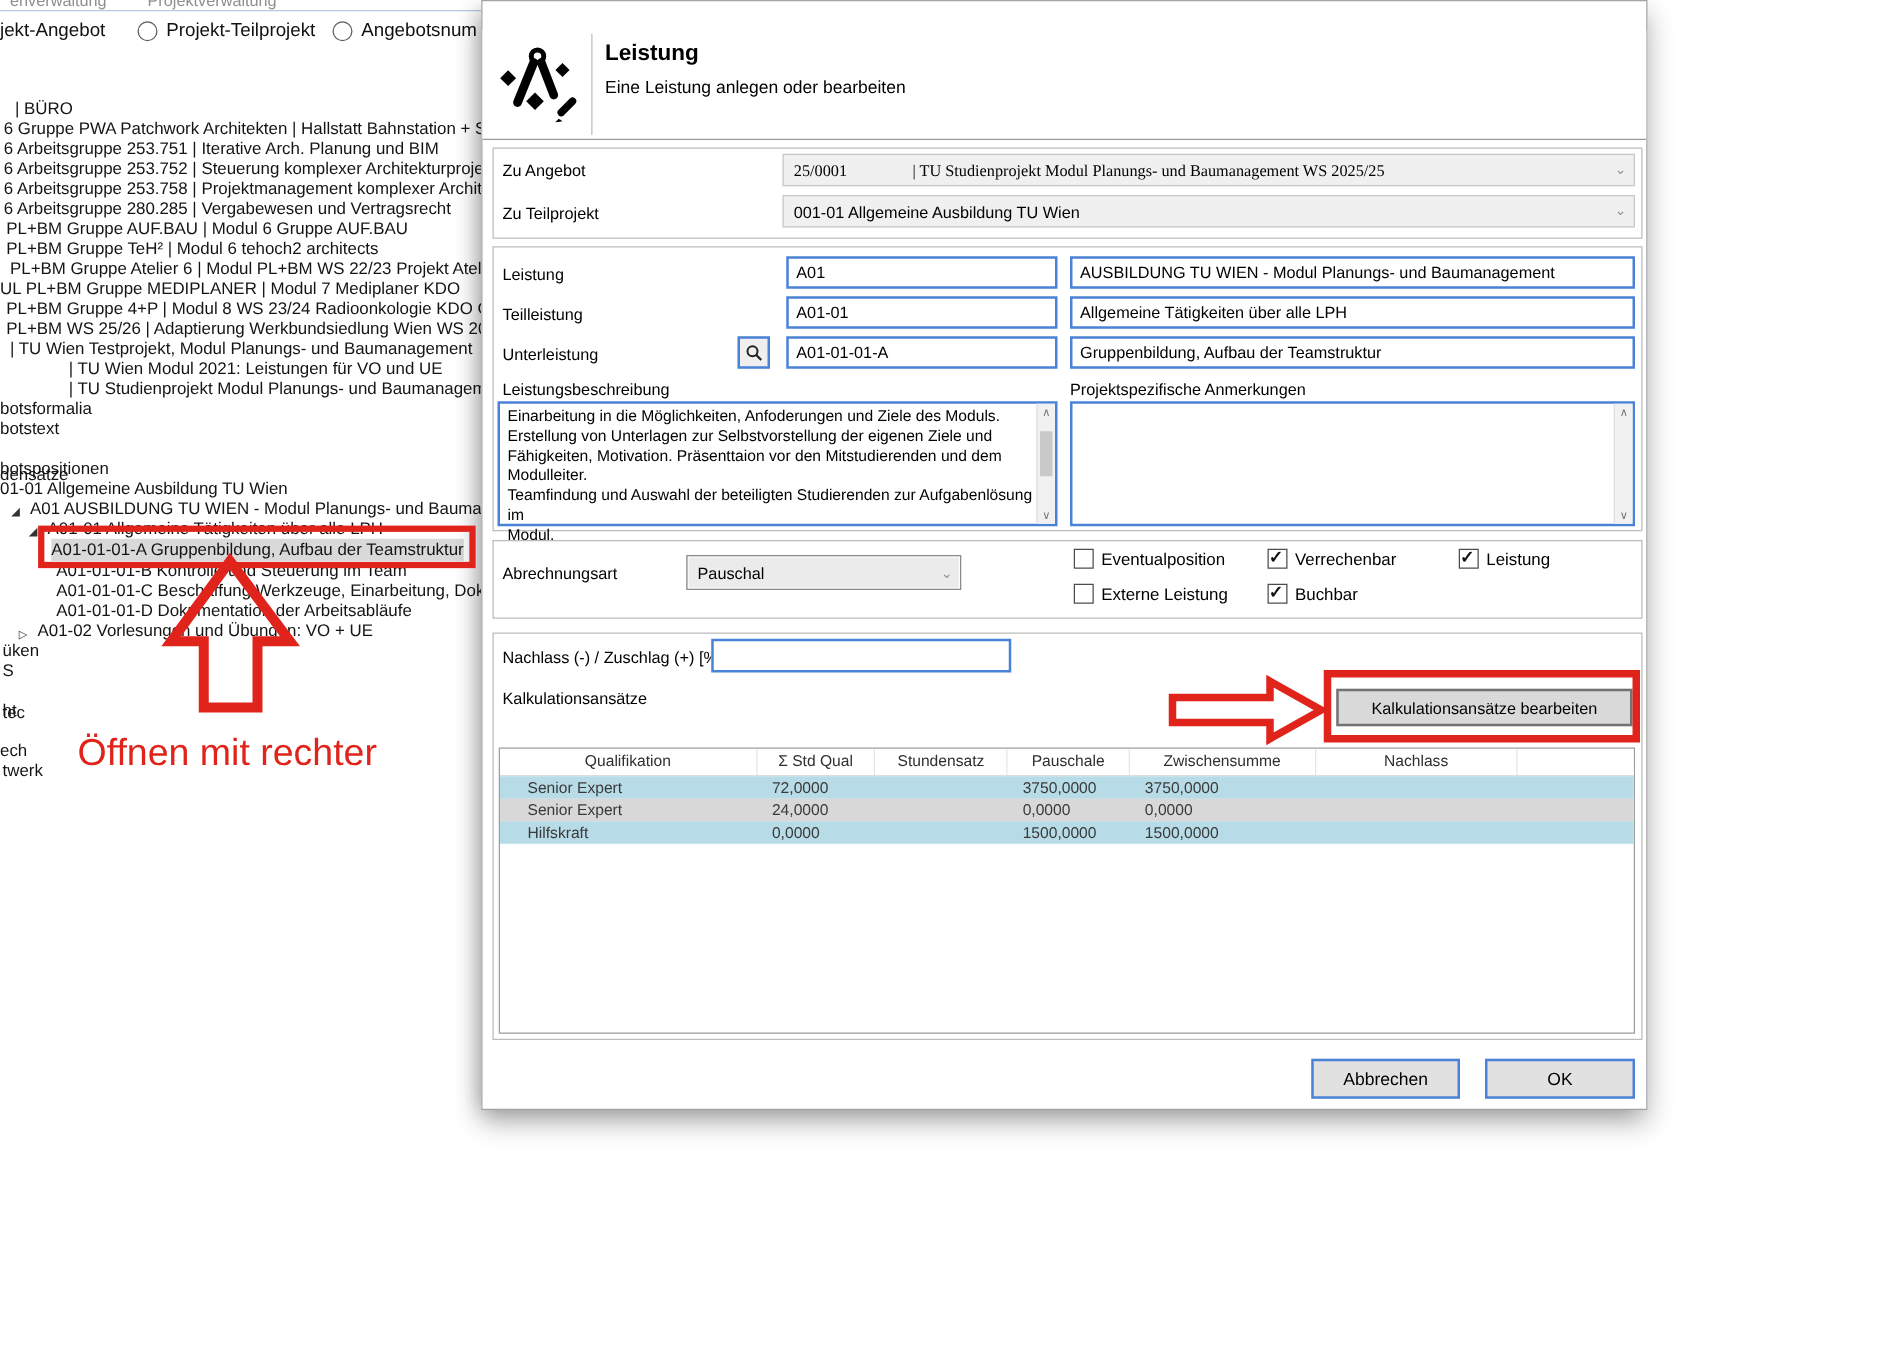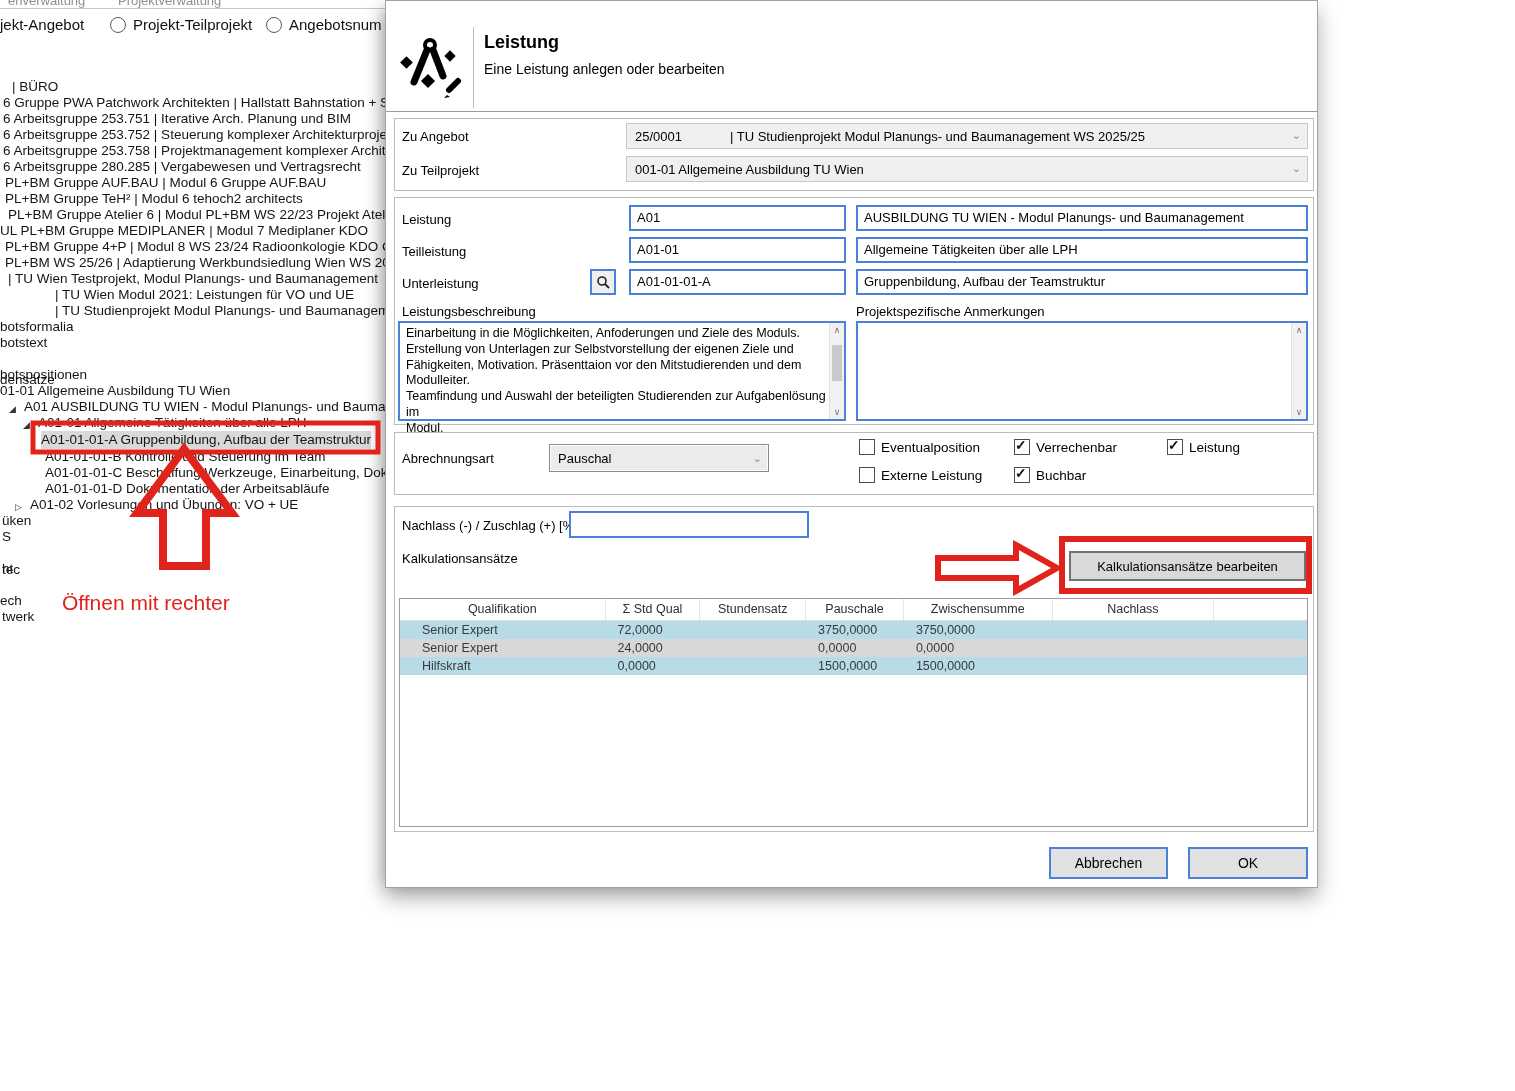--- a/index.html
+++ b/index.html
@@ -10,21 +10,21 @@
   .tab-frag{position:absolute;top:-7px;font-size:13px;color:#8f8f8f;white-space:nowrap;}
   #tab-line{position:absolute;left:0;top:8px;width:385px;height:1px;background:#b9cadd;}
   #radio-row{position:absolute;left:0;top:16px;width:385px;height:24px;overflow:hidden;}
   .radio{position:absolute;top:0;white-space:nowrap;font-size:15px;color:#111;display:flex;align-items:center;gap:7px;}
   .radio-circle{width:14px;height:14px;border:1px solid #5a5a5a;border-radius:50%;background:#fff;flex:0 0 auto;}
   #tree{position:absolute;left:0;top:0;width:385px;height:640px;overflow:hidden;}
   .tree-item{position:absolute;white-space:nowrap;font-size:13.5px;color:#141414;line-height:16px;}
   .tree-item.selected{background:#d9d9d9;padding:1px 0;margin:-1px -4px;}
   .tree-pre{position:absolute;left:-15px;top:2px;font-size:9px;color:#333;}
   
-  #annotation-text{position:absolute;left:62px;top:581px;font-size:21px;line-height:43px;color:#e0241b;white-space:nowrap;}
+  #annotation-text{position:absolute;left:62px;top:581px;font-size:30px;line-height:43px;color:#e0241b;white-space:nowrap;}
   #red-overlay{position:absolute;left:0;top:0;width:1515px;height:1091px;pointer-events:none;}
   
   #dialog{position:absolute;left:385px;top:0;width:933px;height:888px;background:#fff;
           border:1px solid #a3a3a3;box-sizing:border-box;
           box-shadow:0 10px 20px rgba(0,0,0,.30),-8px 4px 16px -6px rgba(0,0,0,.22);}
   #titlebar{position:absolute;left:0;top:0;right:0;height:23px;background:#f0f0f0;border-bottom:1px solid #e6e6e6;}
   #titlebar-icon{position:absolute;left:11px;top:4px;width:15px;height:15px;border-radius:3px;
                  background:radial-gradient(circle at 35% 35%,#c9a15f,#6e4a23);}
   #titlebar-title{position:absolute;left:33px;top:4px;font-size:12.5px;color:#3c3c3c;}
   .win-btn{position:absolute;top:0;width:30px;height:23px;text-align:center;line-height:22px;font-size:13px;color:#565656;}
@@ -268,21 +268,21 @@
           <path d="M47 61 L44 64 L50 63 Z" fill="#000"></path>
         </svg>
       </span>
       <span id="hdr-divider"></span>
       <span id="hdr-title">Leistung</span>
       <span id="hdr-sub">Eine Leistung anlegen oder bearbeiten</span>
     </div>
 
     <div class="groupbox" id="gb1"></div>
     <span class="lbl" style="left:16px;top:128px;">Zu Angebot</span>
-    <div class="combo" style="top:122px;">
+    <div class="combo" style="top:122px;font-family:Liberation Serif, serif;">
       <span class="code">25/0001</span>
       <span class="ctext">| TU Studienprojekt Modul Planungs- und Baumanagement WS 2025/25</span>
       <span class="chev">⌄</span>
     </div>
     <span class="lbl" style="left:16px;top:162px;">Zu Teilprojekt</span>
     <div class="combo" style="top:155px;">
       <span class="only">001-01 Allgemeine Ausbildung TU Wien</span>
       <span class="chev">⌄</span>
     </div>
 

